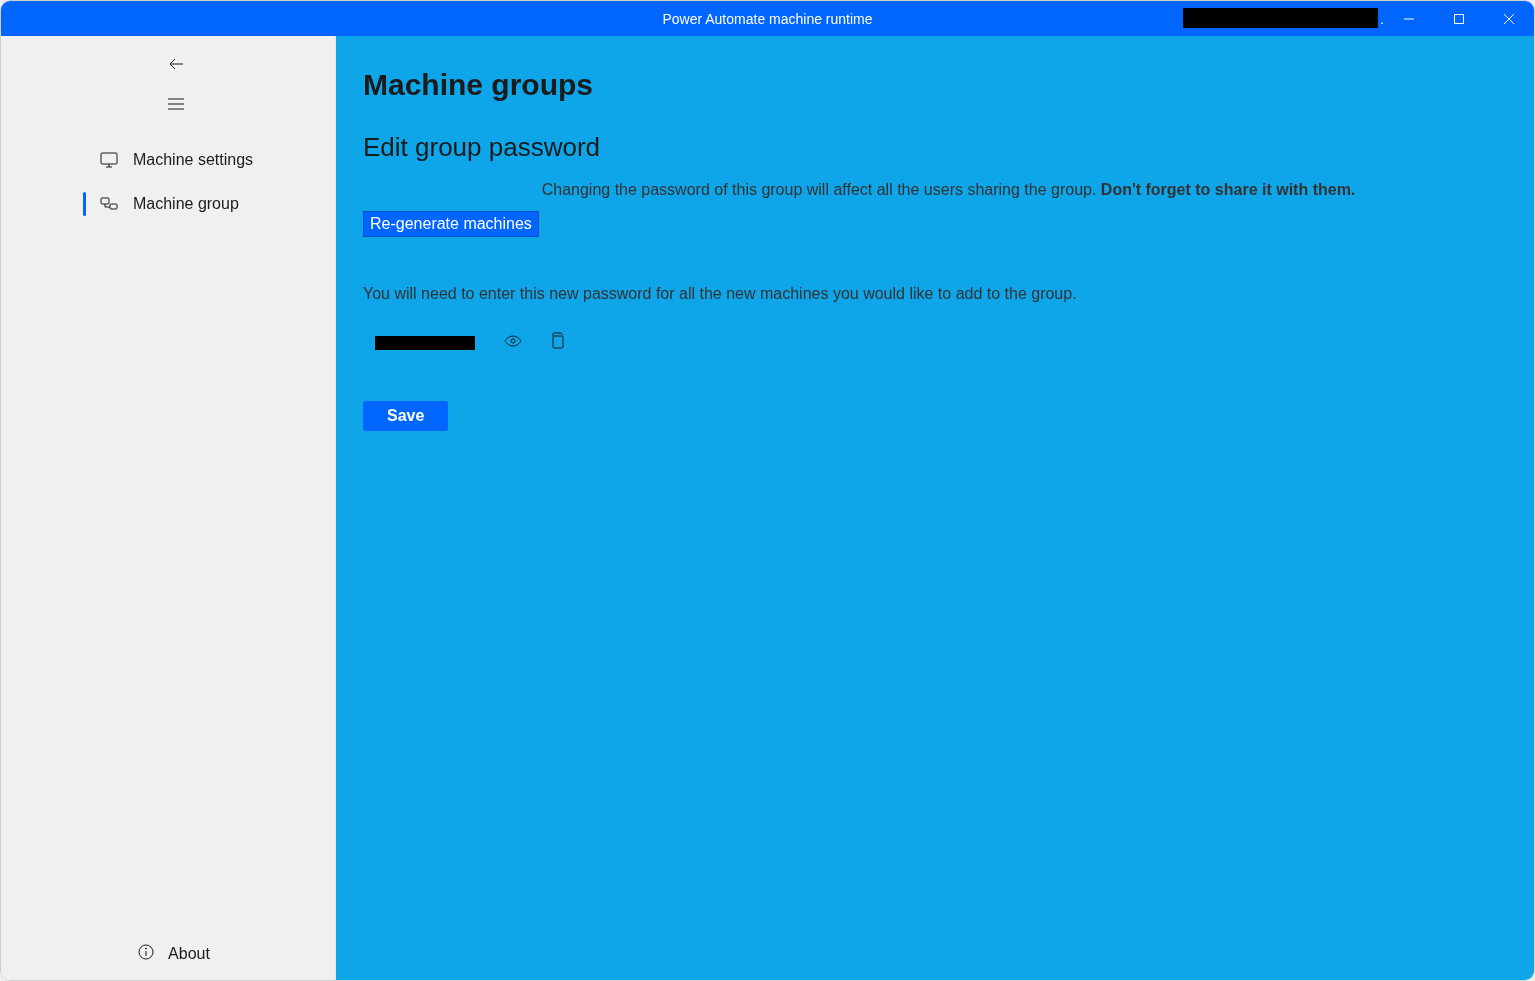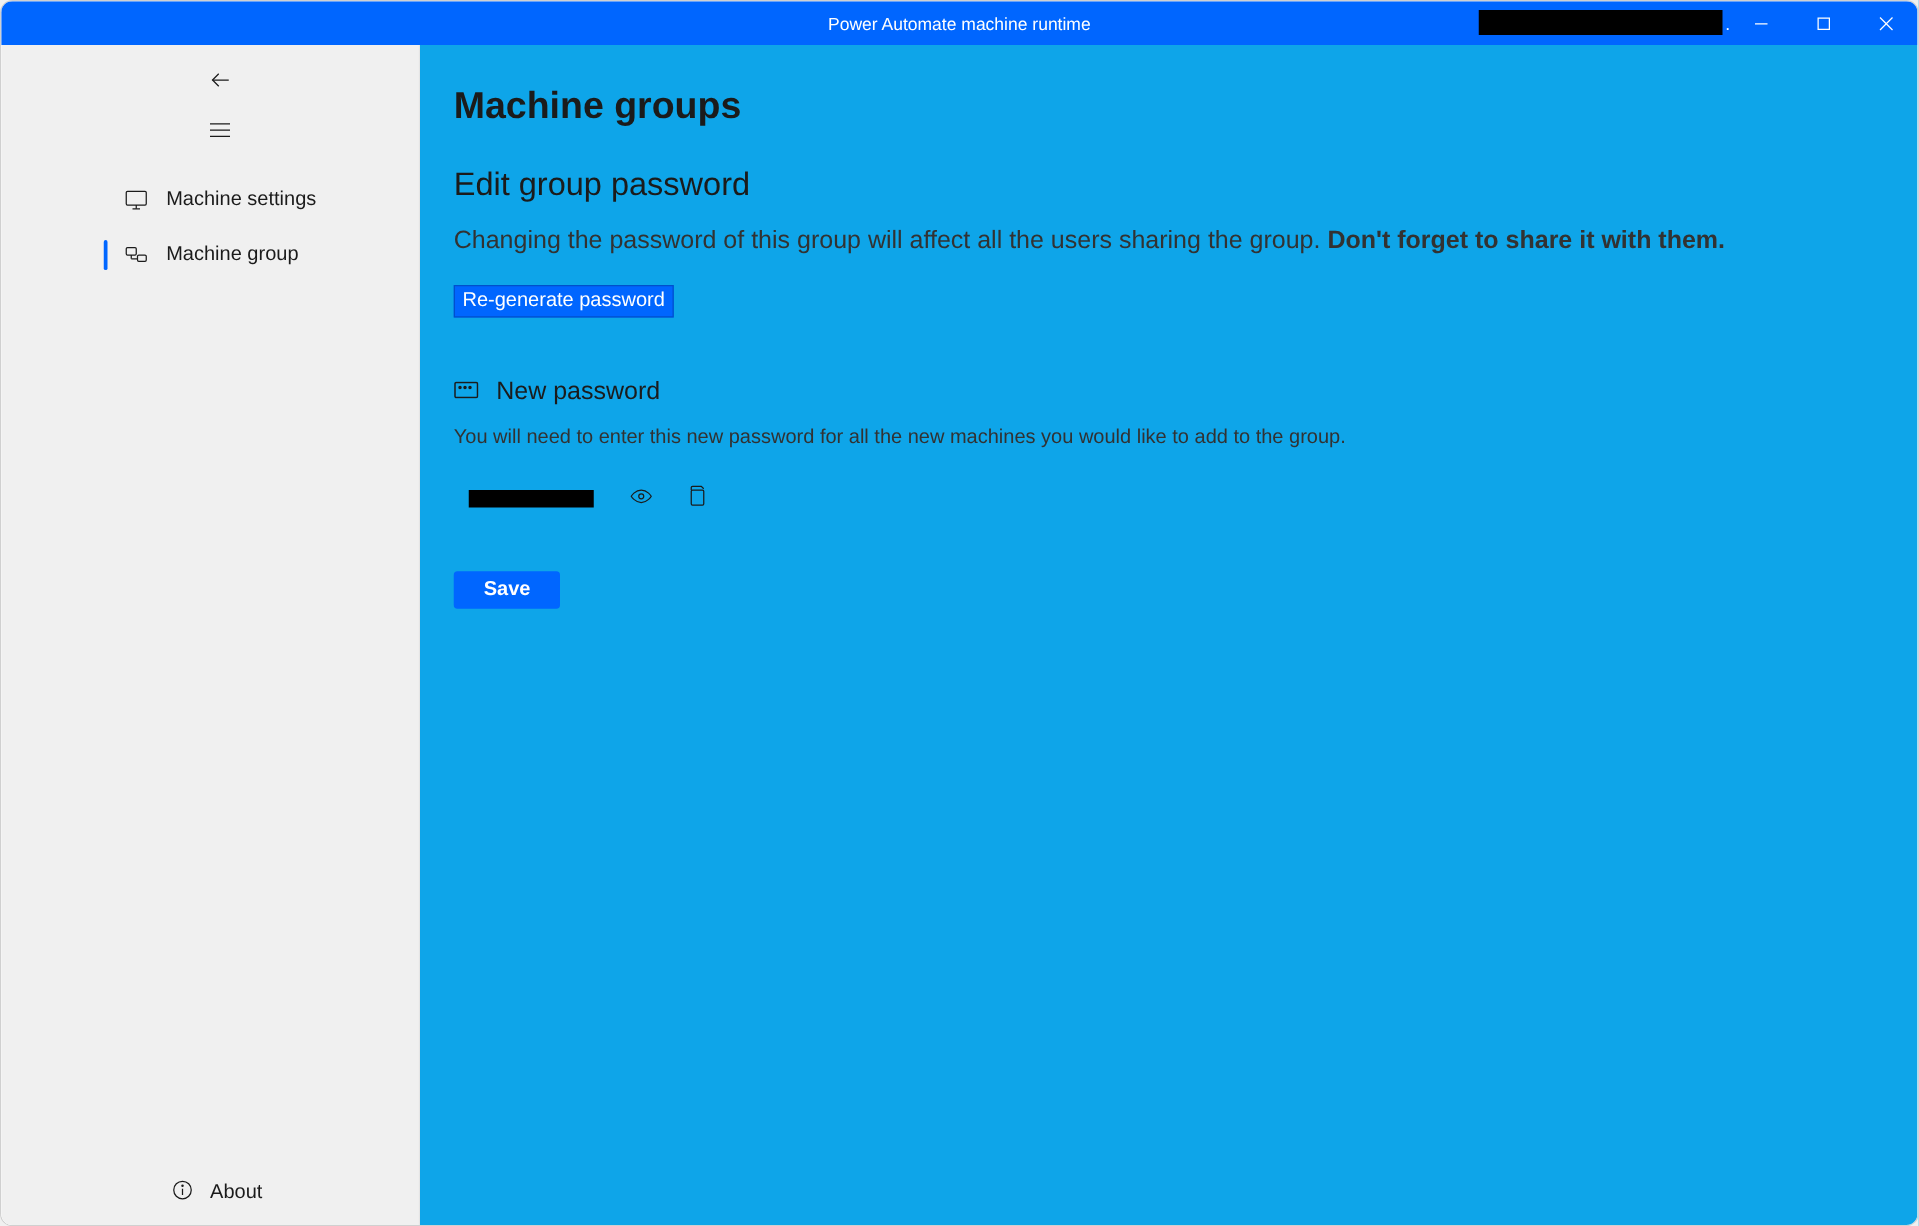--- a/index.html
+++ b/index.html
@@ -151,23 +151,24 @@
   color: #1b1b1b;
   margin-bottom: 30px;
 }
 .h2 {
   font-size: 26px;
   font-weight: 400;
   color: #1b1b1b;
   margin-bottom: 18px;
 }
 .desc {
-  font-size: 20px;
+  font-size: 16px;
   color: #323232;
-  margin-bottom: 24px;
+  margin-bottom: 12px;
+  text-align: center;
 }
 .desc strong {
   font-weight: 600;
 }
 .regen-btn {
   display: inline-block;
   background: #0066ff;
   color: #fff;
   font-size: 16px;
   padding: 3px 6px;
@@ -311,34 +312,23 @@
       </div>
     </div>
 
     <div class="main">
       <div class="h1">Machine groups</div>
       <div class="h2">Edit group password</div>
       <div class="desc">
         <span>Changing the password of this group will affect all the users sharing the group. </span><strong>Don't forget to share it with them.</strong>
       </div>
       <div>
-        <span class="regen-btn">Re-generate password</span>
-      </div>
-
-      <div class="new-pw-label">
-        <span class="icon">
-          <svg width="20" height="14" viewBox="0 0 20 14" fill="none" stroke="#1b1b1b" stroke-width="1.2">
-              <rect x="1" y="1" width="18" height="12" rx="1"></rect>
-              <circle cx="5" cy="5" r="0.8" fill="#1b1b1b"></circle>
-              <circle cx="9" cy="5" r="0.8" fill="#1b1b1b"></circle>
-              <circle cx="13" cy="5" r="0.8" fill="#1b1b1b"></circle>
-            </svg>
-        </span>
-        <span>New password</span>
-      </div>
+        <span class="regen-btn">Re-generate machines</span>
+      </div>
+
       <div class="new-pw-desc">You will need to enter this new password for all the new machines you would like to add to the group.</div>
 
       <div class="pw-row">
         <div class="pw-mask"></div>
         <div class="icon-btn-sm">
           <span>
             <svg width="18" height="14" viewBox="0 0 18 14" fill="none" stroke="#1b1b1b" stroke-width="1">
                 <path d="M1 7s3-5 8-5 8 5 8 5-3 5-8 5-8-5-8-5z"></path>
                 <circle cx="9" cy="7" r="2"></circle>
               </svg>

